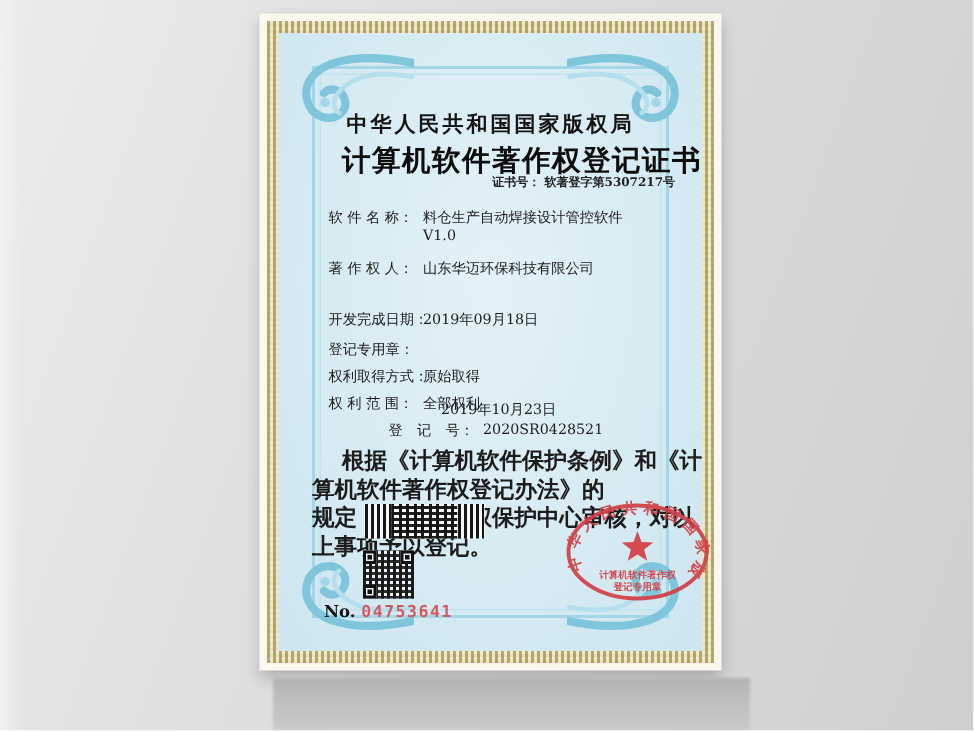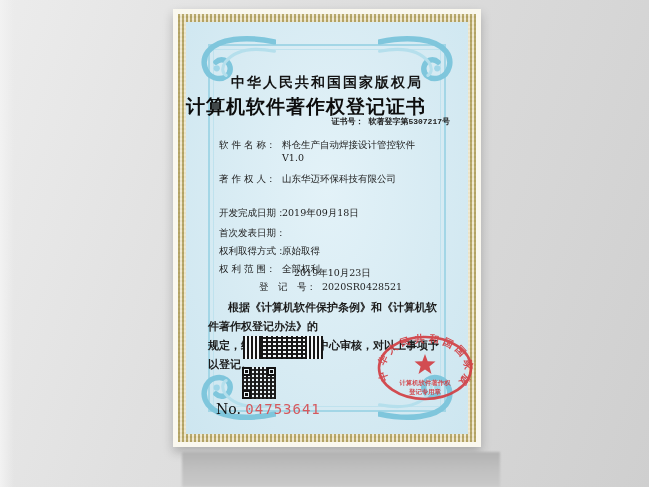--- a/index.html
+++ b/index.html
@@ -20,41 +20,41 @@
   .frame1{position:absolute;inset:22px;border:2px solid #a3d6e6;pointer-events:none;}
   .frame2{position:absolute;inset:27px;border:1px solid #bfe2ee;pointer-events:none;}
   .flourish{position:absolute;width:78px;height:50px;}
   .fl-tl{left:12px;top:12px;}
   .fl-tr{right:12px;top:12px;transform:scaleX(-1);}
   .fl-bl{left:12px;bottom:12px;transform:scaleY(-1);}
   .fl-br{right:12px;bottom:12px;transform:scale(-1,-1);}
   
   .authority{position:absolute;left:0;top:52px;width:100%;text-align:center;
     font-size:14px;font-weight:bold;letter-spacing:2px;color:#141414;}
-  .cert-title{position:absolute;left:0;top:72px;width:100%;text-align:left;
+  .cert-title{position:absolute;left:0;top:72px;width:100%;text-align:right;
     font-size:19px;font-weight:bold;letter-spacing:1px;color:#0d0d0d;}
-  .certno{position:absolute;right:18px;top:94px;font-size:8px;font-weight:bold;color:#222;font-family:Liberation Mono, monospace;}
+  .certno{position:absolute;right:18px;top:94px;font-size:8px;font-weight:bold;color:#222;}
   .field-row{position:absolute;left:33px;font-size:9.5px;font-weight:normal;color:#1c1c1c;white-space:nowrap;}
   .fvalue{position:absolute;left:63px;white-space:nowrap;}
-  .statement{position:absolute;left:22px;top:276px;width:236px;font-size:11px;font-weight:bold;
+  .statement{position:absolute;left:22px;top:276px;width:266px;font-size:15px;font-weight:bold;
     color:#1c1c1c;line-height:19px;}
   .statement .l1{text-indent:20px;}
   
   .barcode{position:absolute;left:57px;top:314px;width:80px;height:23px;display:flex;background:#f4f8fa;}
   .barcode .bars{flex:0 0 18px;background:repeating-linear-gradient(90deg,#161616 0 2px,#f4f8fa 2px 4px);}
   .barcode .matrix{flex:1;background:
       repeating-linear-gradient(0deg,rgba(20,20,20,.95) 0 2px,transparent 2px 4px),
       repeating-linear-gradient(90deg,#161616 0 2px,#f4f8fa 2px 5px);}
   .qr{position:absolute;left:56px;top:345px;width:34px;height:32px;background:
       repeating-linear-gradient(0deg,rgba(25,25,25,.9) 0 2px,transparent 2px 4px),
       repeating-linear-gradient(90deg,#1a1a1a 0 2px,#eaf3f7 2px 4px);}
   .qr .finder{position:absolute;width:9px;height:9px;border:2px solid #111;background:#eaf3f7;box-sizing:border-box;}
   .qr .finder::after{content:"";position:absolute;left:1px;top:1px;width:3px;height:3px;background:#111;}
   .qr .f-tl{left:0;top:0;} .qr .f-tr{right:0;top:0;} .qr .f-bl{left:0;bottom:0;}
-  .serial{position:absolute;left:30px;top:379px;font-size:14px;font-weight:normal;color:#111;}
+  .serial{position:absolute;left:30px;top:379px;font-size:11px;font-weight:bold;color:#111;}
   .serial .num{color:var(--serial-red,#d4595e);letter-spacing:1px;font-family:"DejaVu Sans Mono","Liberation Mono",monospace;}
   
   .issue-date{position:absolute;left:181px;top:381px;width:120px;font-size:11px;font-weight:bold;color:#161616;letter-spacing:.5px;}
   .seal{position:absolute;left:189px;top:310px;width:100px;height:72px;opacity:.92;z-index:5;}
   
   .reflection{position:absolute;left:182px;top:452px;width:318px;height:35px;
     background:linear-gradient(180deg,#b2b2b2 0%,#bfbfbf 45%,#cacaca 100%);
     filter:blur(1px);}
 </style>
 </head>
@@ -106,21 +106,21 @@
         <span>著 作 权 人：</span>
         <span class="fvalue" style="left:63px;">山东华迈环保科技有限公司</span>
       </div>
 
       <div class="field-row" style="top:185px;">
         <span>开发完成日期：</span>
         <span class="fvalue" style="left:63px;">2019年09月18日</span>
       </div>
 
       <div class="field-row" style="top:205px;">
-        <span>首次发表日期：</span>
+        <span>登记专用章：</span>
         <span class="fvalue" style="left:75px;margin-top:40px;">2019年10月23日</span>
       </div>
 
       <div class="field-row" style="top:223px;">
         <span>权利取得方式：</span>
         <span class="fvalue" style="left:63px;">原始取得</span>
       </div>
 
       <div class="field-row" style="top:241px;">
         <span>权 利 范 围：</span>

